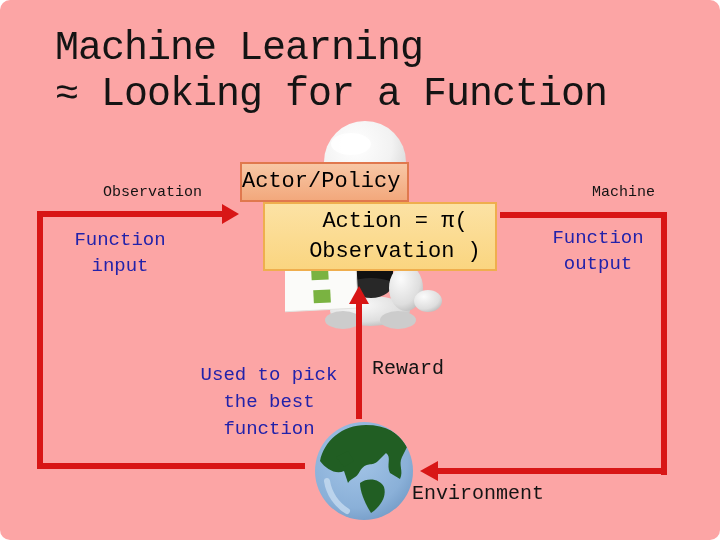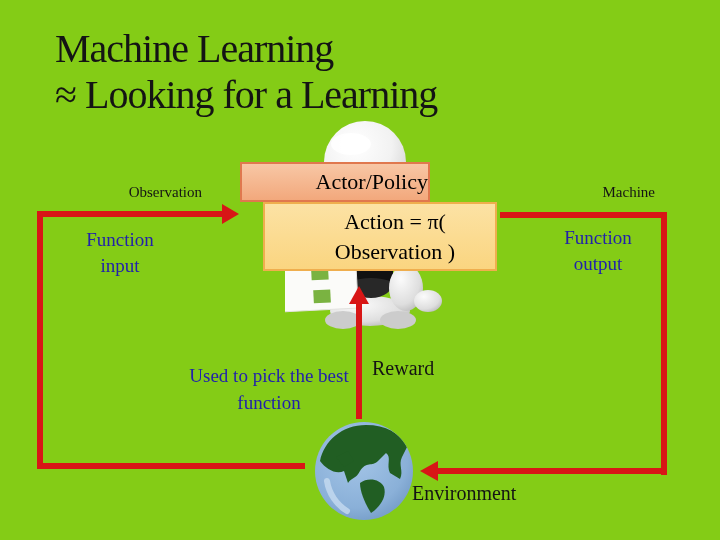--- a/index.html
+++ b/index.html
@@ -5,62 +5,63 @@
   :root{
     --arrow-red:#D81616;
     --label-blue:#2222AA;
     --text-black:#141414;
     --actor-fill-top:#F8C7A5; --actor-fill-bottom:#F2A87C; --actor-border:#E0784E;
     --formula-fill-top:#FCE2A4; --formula-fill-bottom:#FAD580; --formula-border:#EFAE4E;
     --earth-land:#215E23;
   }
   html,body{margin:0;padding:0;background:#fff;}
   .slide{
-    position:relative;width:720px;height:540px;background:#84cc16;overflow:hidden;
-    font-family:Liberation Serif, serif;
+    position:relative;width:720px;height:540px;background:#fca5a5;overflow:hidden;
+    font-family:Liberation Mono, monospace;
+    border-radius:10px;
   }
   .title{
     position:absolute;left:55px;top:26px;
     font-size:40px;line-height:46px;letter-spacing:-1px;color:var(--text-black);
     font-weight:400;white-space:nowrap;
   }
   .lbl{position:absolute;font-size:15px;color:var(--text-black);text-align:right;}
   .lbl-blue{position:absolute;font-size:19px;color:var(--label-blue);text-align:center;line-height:26px;}
   .lbl-left{text-align:left;white-space:nowrap;font-size:20px;}
   .hline{position:absolute;height:6px;background:var(--arrow-red);}
   .vline{position:absolute;width:6px;background:var(--arrow-red);}
   .arrow-right{position:absolute;width:0;height:0;
     border-left:17px solid var(--arrow-red);border-top:10px solid transparent;border-bottom:10px solid transparent;}
   .arrow-left{position:absolute;width:0;height:0;
     border-right:18px solid var(--arrow-red);border-top:10px solid transparent;border-bottom:10px solid transparent;}
   .arrow-up{position:absolute;width:0;height:0;
     border-bottom:18px solid var(--arrow-red);border-left:10px solid transparent;border-right:10px solid transparent;}
   .box-actor{
-    position:absolute;left:240px;top:162px;width:190px;height:40px;box-sizing:border-box;
+    position:absolute;left:240px;top:162px;width:169px;height:40px;box-sizing:border-box;
     background:linear-gradient(to bottom,var(--actor-fill-top),var(--actor-fill-bottom));
     border:2px solid var(--actor-border);
-    font-size:22px;color:#000;text-align:right;line-height:36px;
+    font-size:22px;color:#000;text-align:left;line-height:36px;
   }
   .box-formula{
     position:absolute;left:263px;top:202px;width:234px;height:69px;box-sizing:border-box;
     background:linear-gradient(to bottom,var(--formula-fill-top),var(--formula-fill-bottom));
     border:2px solid var(--formula-border);
     font-size:22px;color:#000;text-align:center;line-height:30px;
     padding:3px 0 0 30px;
   }
   svg{position:absolute;display:block;}
 </style>
 </head>
 <body>
 
 <div class="slide">
 
   <div class="title">
     <div>Machine Learning</div>
-    <div>≈ Looking for a Learning</div>
+    <div>≈ Looking for a Function</div>
   </div>
 
   <svg style="left:285px;top:118px;" width="165" height="212" viewBox="0 0 165 212">
     <defs>
       <radialGradient id="headGrad" cx="38%" cy="30%" r="75%">
         <stop offset="0%" stop-color="#ffffff"></stop>
         <stop offset="60%" stop-color="#f2f2f2"></stop>
         <stop offset="88%" stop-color="#dcdcdc"></stop>
         <stop offset="100%" stop-color="#c3c3c3"></stop>
       </radialGradient>

